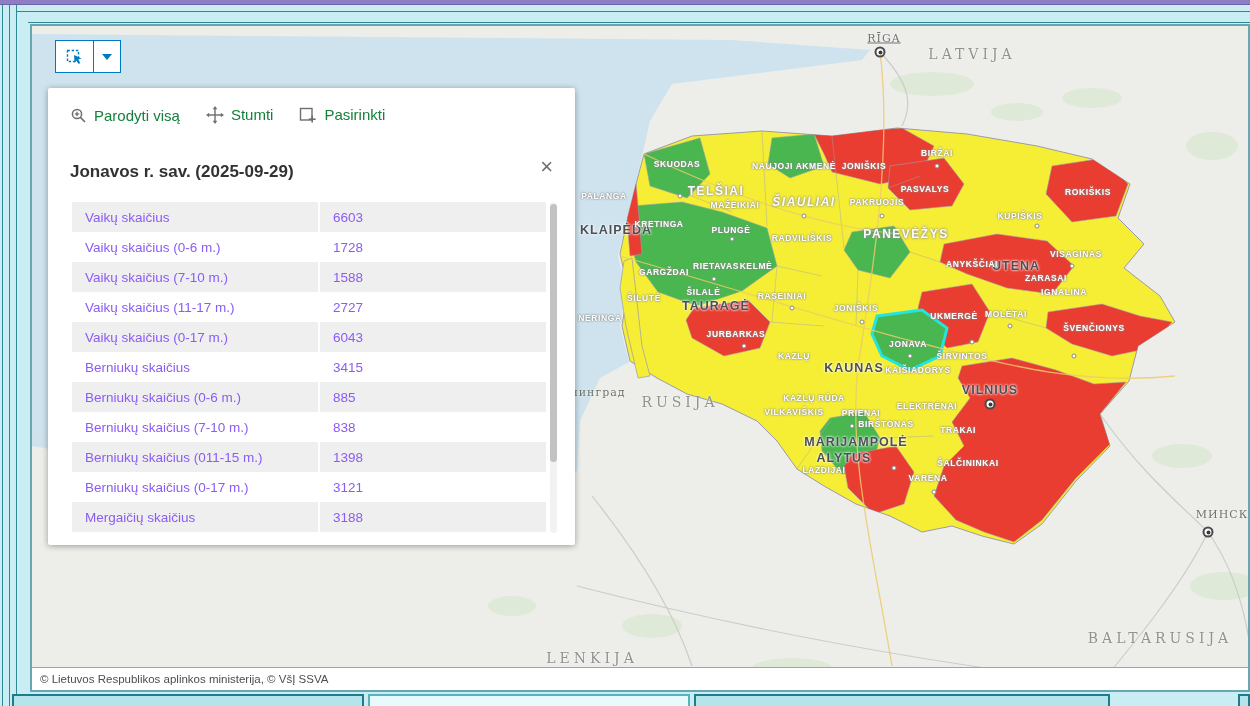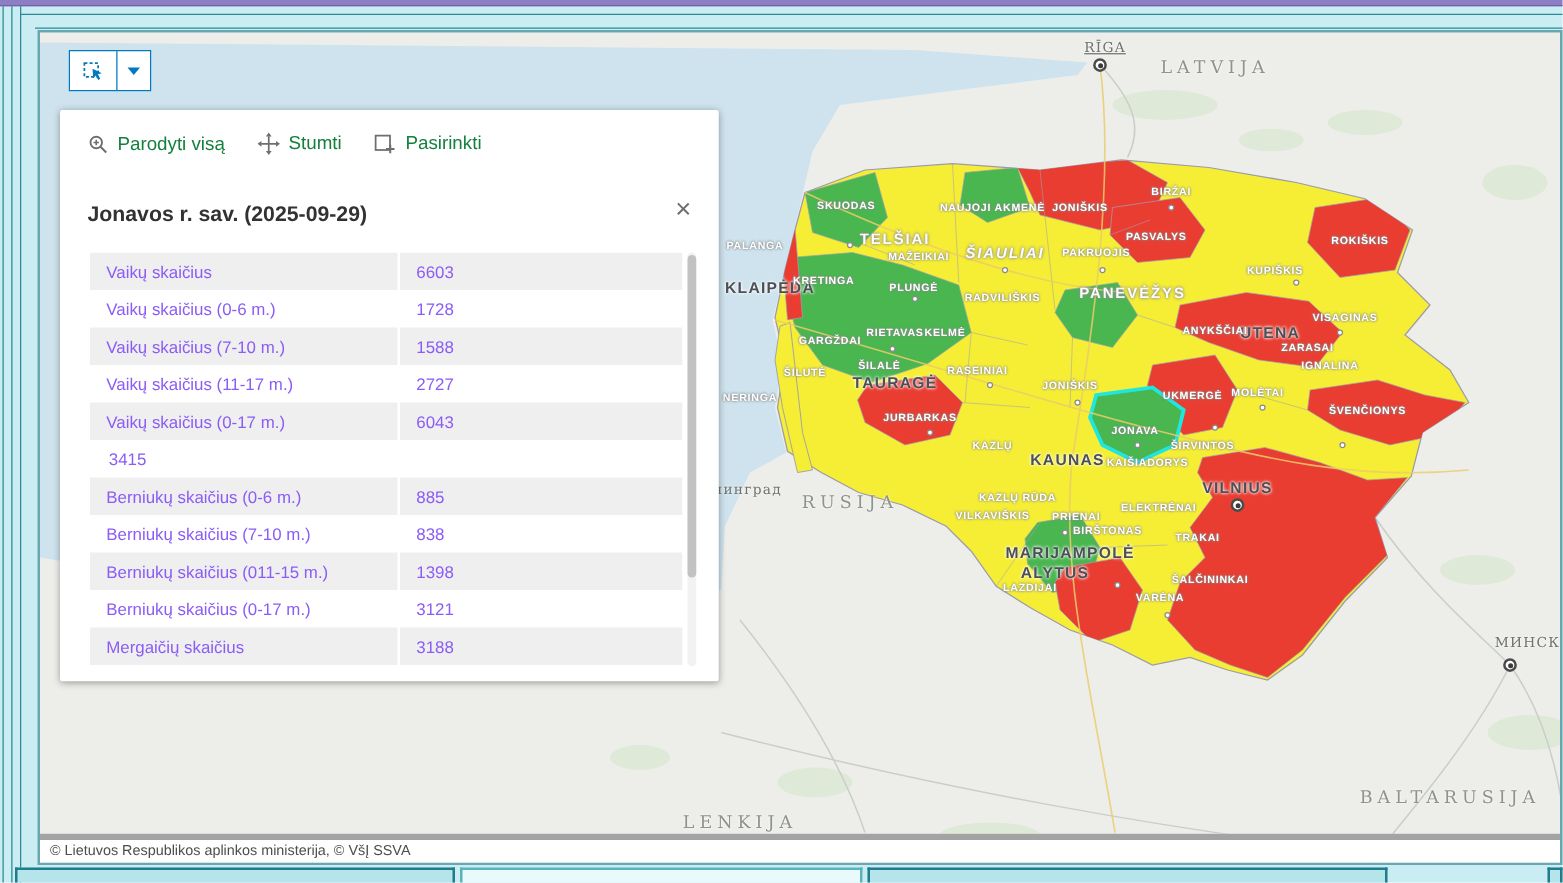--- a/index.html
+++ b/index.html
@@ -35,21 +35,21 @@
   .lbl.ext-city.cap { text-decoration:underline; }
   .town-dot { position:absolute; width:5px; height:5px; border-radius:50%; background:#fff;
     border:1px solid #8a8a8a; transform:translate(-50%,-50%); }
   .city-marker { position:absolute; width:11px; height:11px; border-radius:50%; background:#fff;
     border:2px solid #4a4a4a; transform:translate(-50%,-50%); }
   .city-marker::after { content:""; position:absolute; left:50%; top:50%; width:4px; height:4px;
     border-radius:50%; background:#3a3a3a; transform:translate(-50%,-50%); }
 
   
   .attribution { position:absolute; left:0; bottom:0; width:100%; height:23px; background:#fff;
-    border-top:5px solid #a3a3a3; display:flex; align-items:center; padding-left:8px;
+    border-top:1px solid #a3a3a3; display:flex; align-items:center; padding-left:8px;
     font-size:11.5px; color:#4d4d4d; z-index:12;}
 
   
   .tool-btn { position:absolute; left:55px; top:40px; width:66px; height:33px; background:#fff;
     border:1px solid #0079c1; display:flex; z-index:25; cursor:pointer;}
   .tool-btn .seg1 { width:38px; border-right:1px solid #0079c1; display:flex; align-items:center; justify-content:center;}
   .tool-btn .seg2 { flex:1; display:flex; align-items:center; justify-content:center;}
   .caret-down { width:0; height:0; border-left:5px solid transparent; border-right:5px solid transparent;
     border-top:6px solid #0079c1;}
 
@@ -317,20 +317,21 @@
       </div>
       <div class="prow">
         <div class="c1">Vaikų skaičius (11-17 m.)</div>
         <div class="c2">2727</div>
       </div>
       <div class="prow odd">
         <div class="c1">Vaikų skaičius (0-17 m.)</div>
         <div class="c2">6043</div>
       </div>
       <div class="prow">
+        <div class="c1">Berniukų skaičius</div>
         <div class="c2">3415</div>
       </div>
       <div class="prow odd">
         <div class="c1">Berniukų skaičius (0-6 m.)</div>
         <div class="c2">885</div>
       </div>
       <div class="prow">
         <div class="c1">Berniukų skaičius (7-10 m.)</div>
         <div class="c2">838</div>
       </div>

